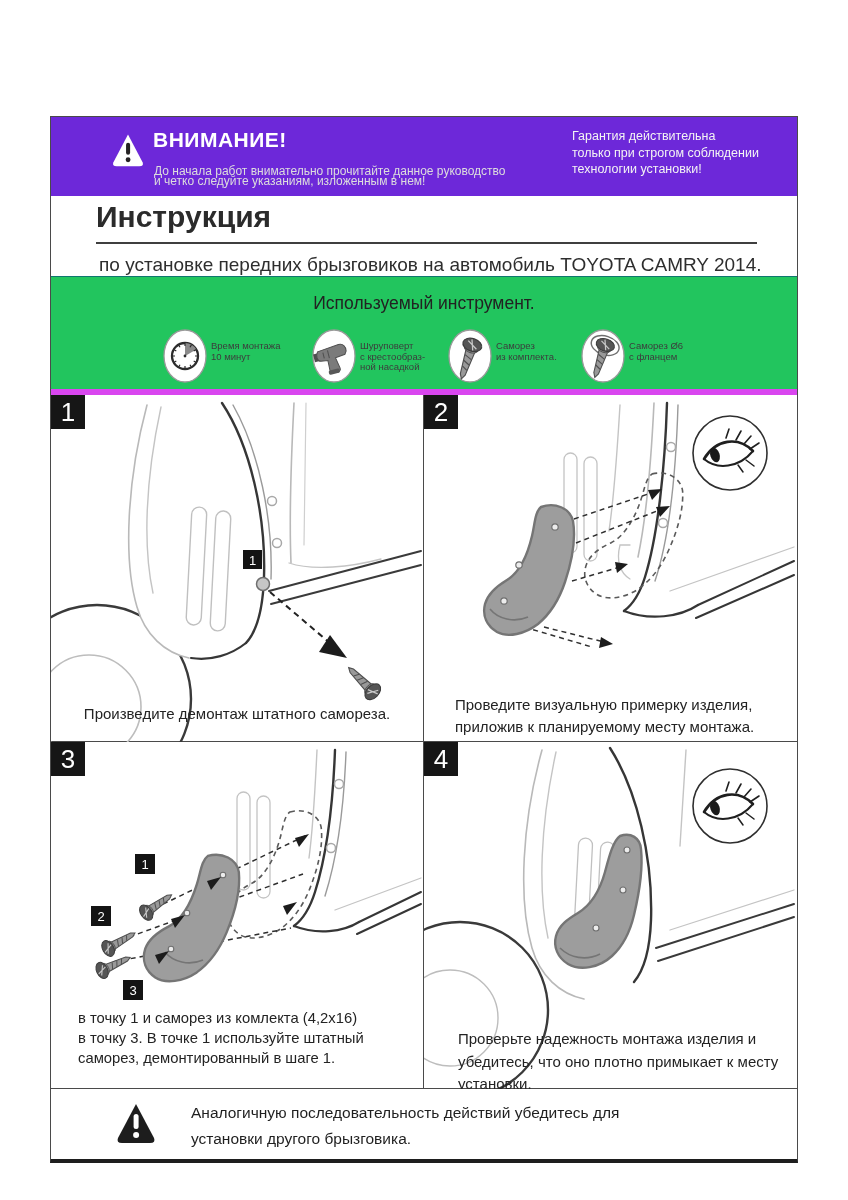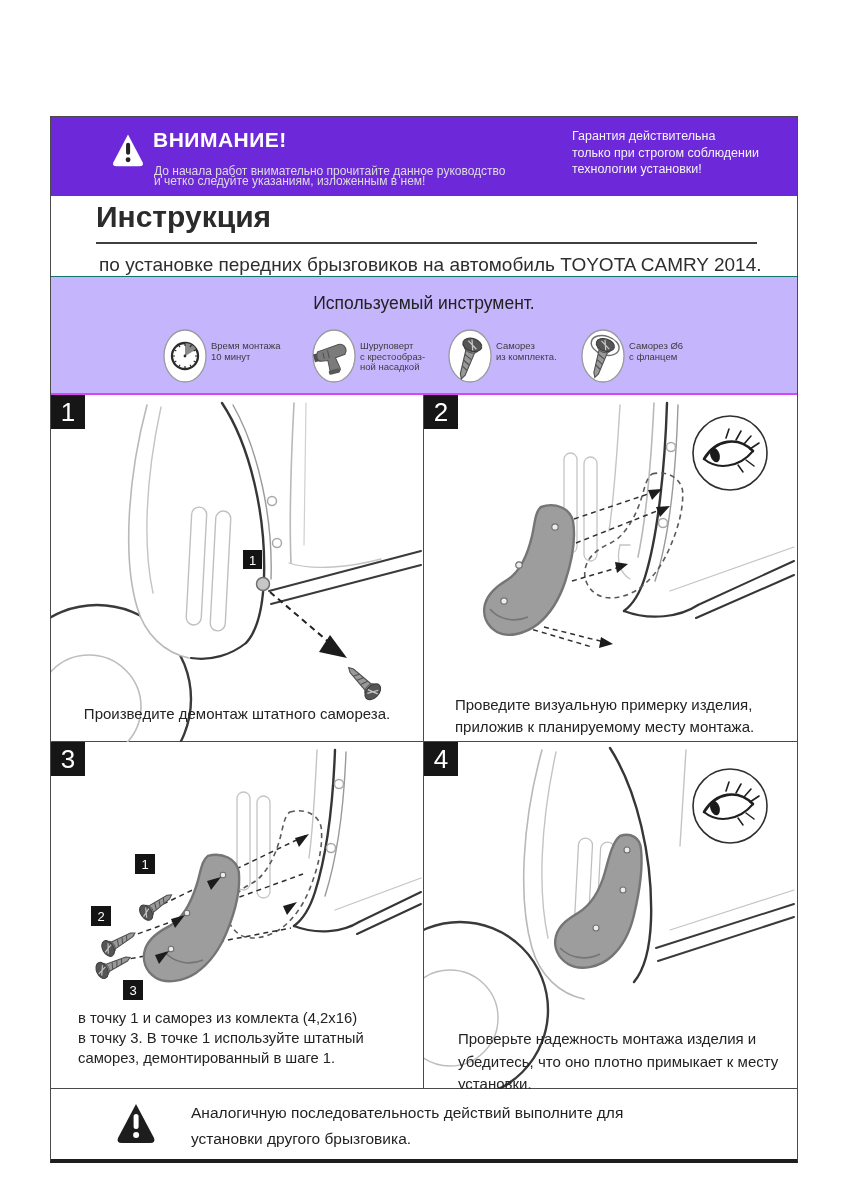--- a/index.html
+++ b/index.html
@@ -13,21 +13,21 @@
   .hdr{position:absolute;left:0;top:0;width:100%;height:79px;background:#6d28d9;}
   .hdr-title{position:absolute;left:102px;top:11px;font-size:21px;font-weight:700;color:#ffffff;letter-spacing:.5px;}
   .hdr-sub{position:absolute;left:103px;top:38px;font-size:12px;line-height:10px;color:#dddddd;margin-top:11px;}
   .hdr-right{position:absolute;left:521px;top:11px;font-size:12.5px;line-height:16.5px;color:#f4f4f4;font-weight:400;}
   
   .title-sec{position:absolute;left:0;top:79px;width:100%;height:81px;box-sizing:border-box;border-bottom:1px solid #0f766e;background:#fff;}
   .doc-title{position:absolute;left:45px;top:4px;font-size:30px;font-weight:700;color:#2b2b2b;}
   .title-rule{position:absolute;left:45px;top:46px;width:661px;height:2px;background:#3f3f3f;}
   .doc-subtitle{position:absolute;left:48px;top:50px;font-size:19px;color:#2e2e2e;margin-top:8px;}
   
-  .tools-sec{position:absolute;left:0;top:160px;width:100%;height:118px;box-sizing:border-box;border-bottom:2px solid #d946ef;background:#c4b5fd;}
+  .tools-sec{position:absolute;left:0;top:160px;width:100%;height:118px;box-sizing:border-box;border-bottom:6px solid #d946ef;background:#22c55e;}
   .tools-head{position:absolute;left:0;top:16px;width:100%;text-align:center;font-size:17.5px;color:#222;}
   .tool-icon{position:absolute;top:52px;width:44px;height:54px;}
   .tool-text{position:absolute;top:64px;font-size:9.5px;line-height:10.5px;color:#3c3c3c;}
   
   .grid{position:absolute;left:0;top:278px;width:100%;height:694px;box-sizing:border-box;border-bottom:1px solid #4a4a4a;background:#fff;}
   .panel{position:absolute;width:373px;height:347px;box-sizing:border-box;}
   .panel.p1{left:0;top:0;border-right:1px solid #4a4a4a;border-bottom:1px solid #4a4a4a;}
   .panel.p2{left:373px;top:0;border-bottom:1px solid #4a4a4a;}
   .panel.p3{left:0;top:347px;border-right:1px solid #4a4a4a;}
   .panel.p4{left:373px;top:347px;}
@@ -322,19 +322,19 @@
       </div>
     </div>
 
     <div class="footer-sec">
       <svg class="abs" style="left:64px;top:13px;" width="42" height="42" viewBox="0 0 40 42">
         <path d="M20,2 L38,36 Q40,41 34,41 L6,41 Q0,41 2,36 Z" fill="#1d1d1d"></path>
         <rect x="17.6" y="12" width="5" height="15" rx="2.5" fill="#ffffff"></rect>
         <circle cx="20.1" cy="33" r="3" fill="#ffffff"></circle>
       </svg>
       <div class="footer-text">
-        <div>Аналогичную последовательность действий выполните для</div>
+        <div>Аналогичную последовательность действий убедитесь для</div>
         <div>установки другого брызговика.</div>
       </div>
     </div>
 
   </div>
 </div>
 
 </body></html>

